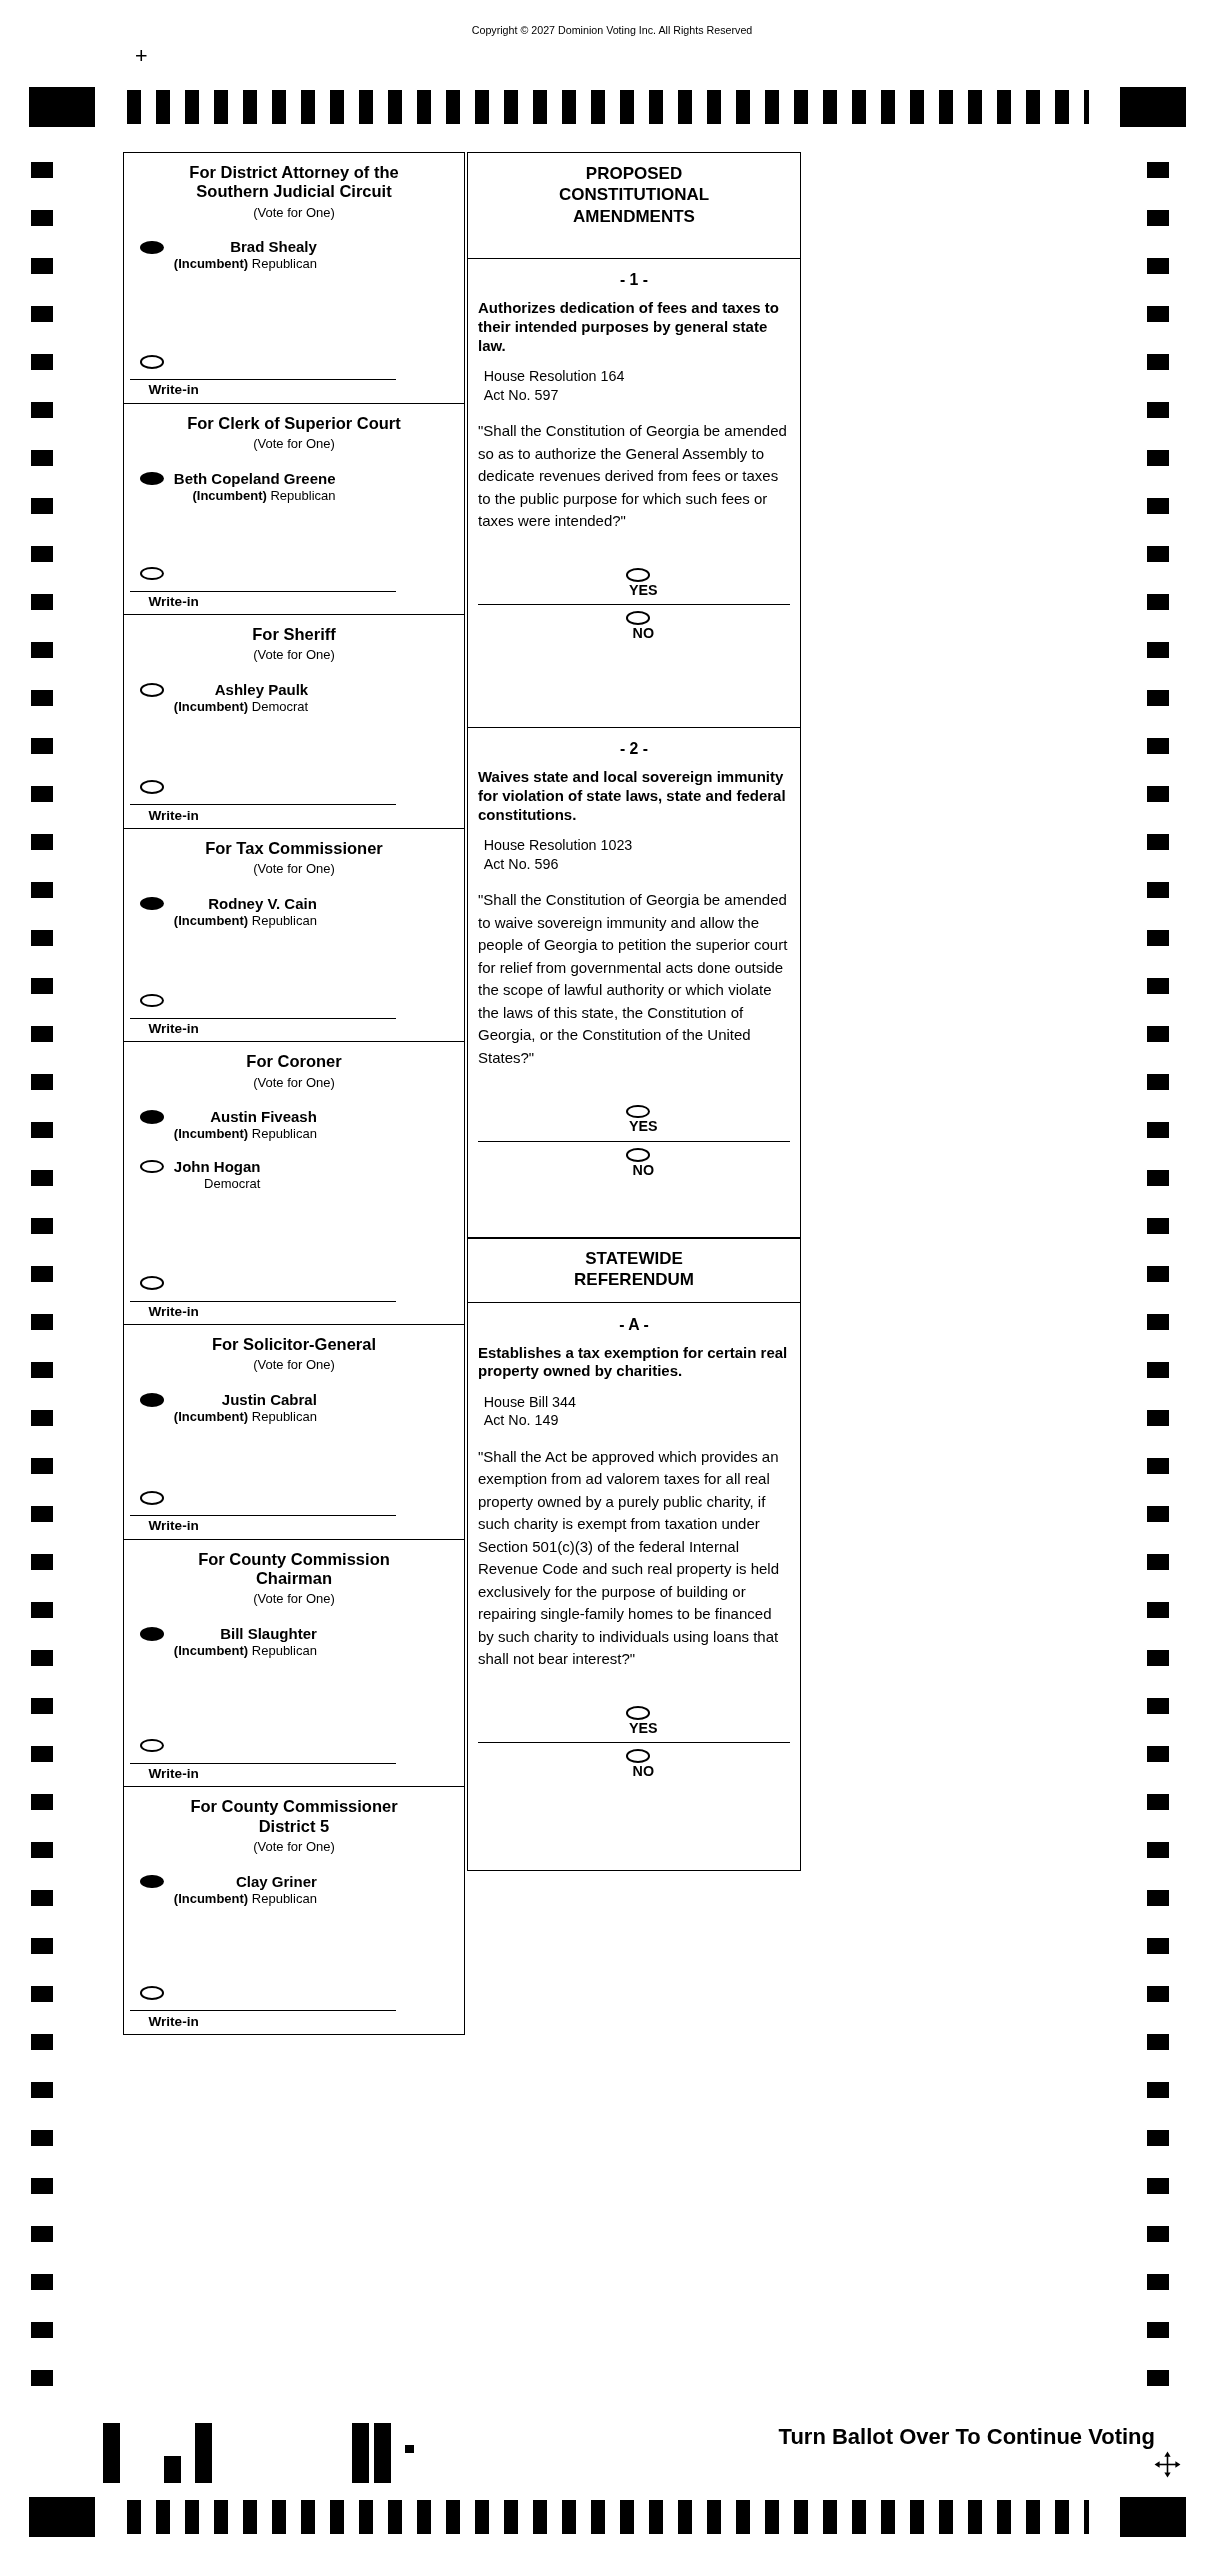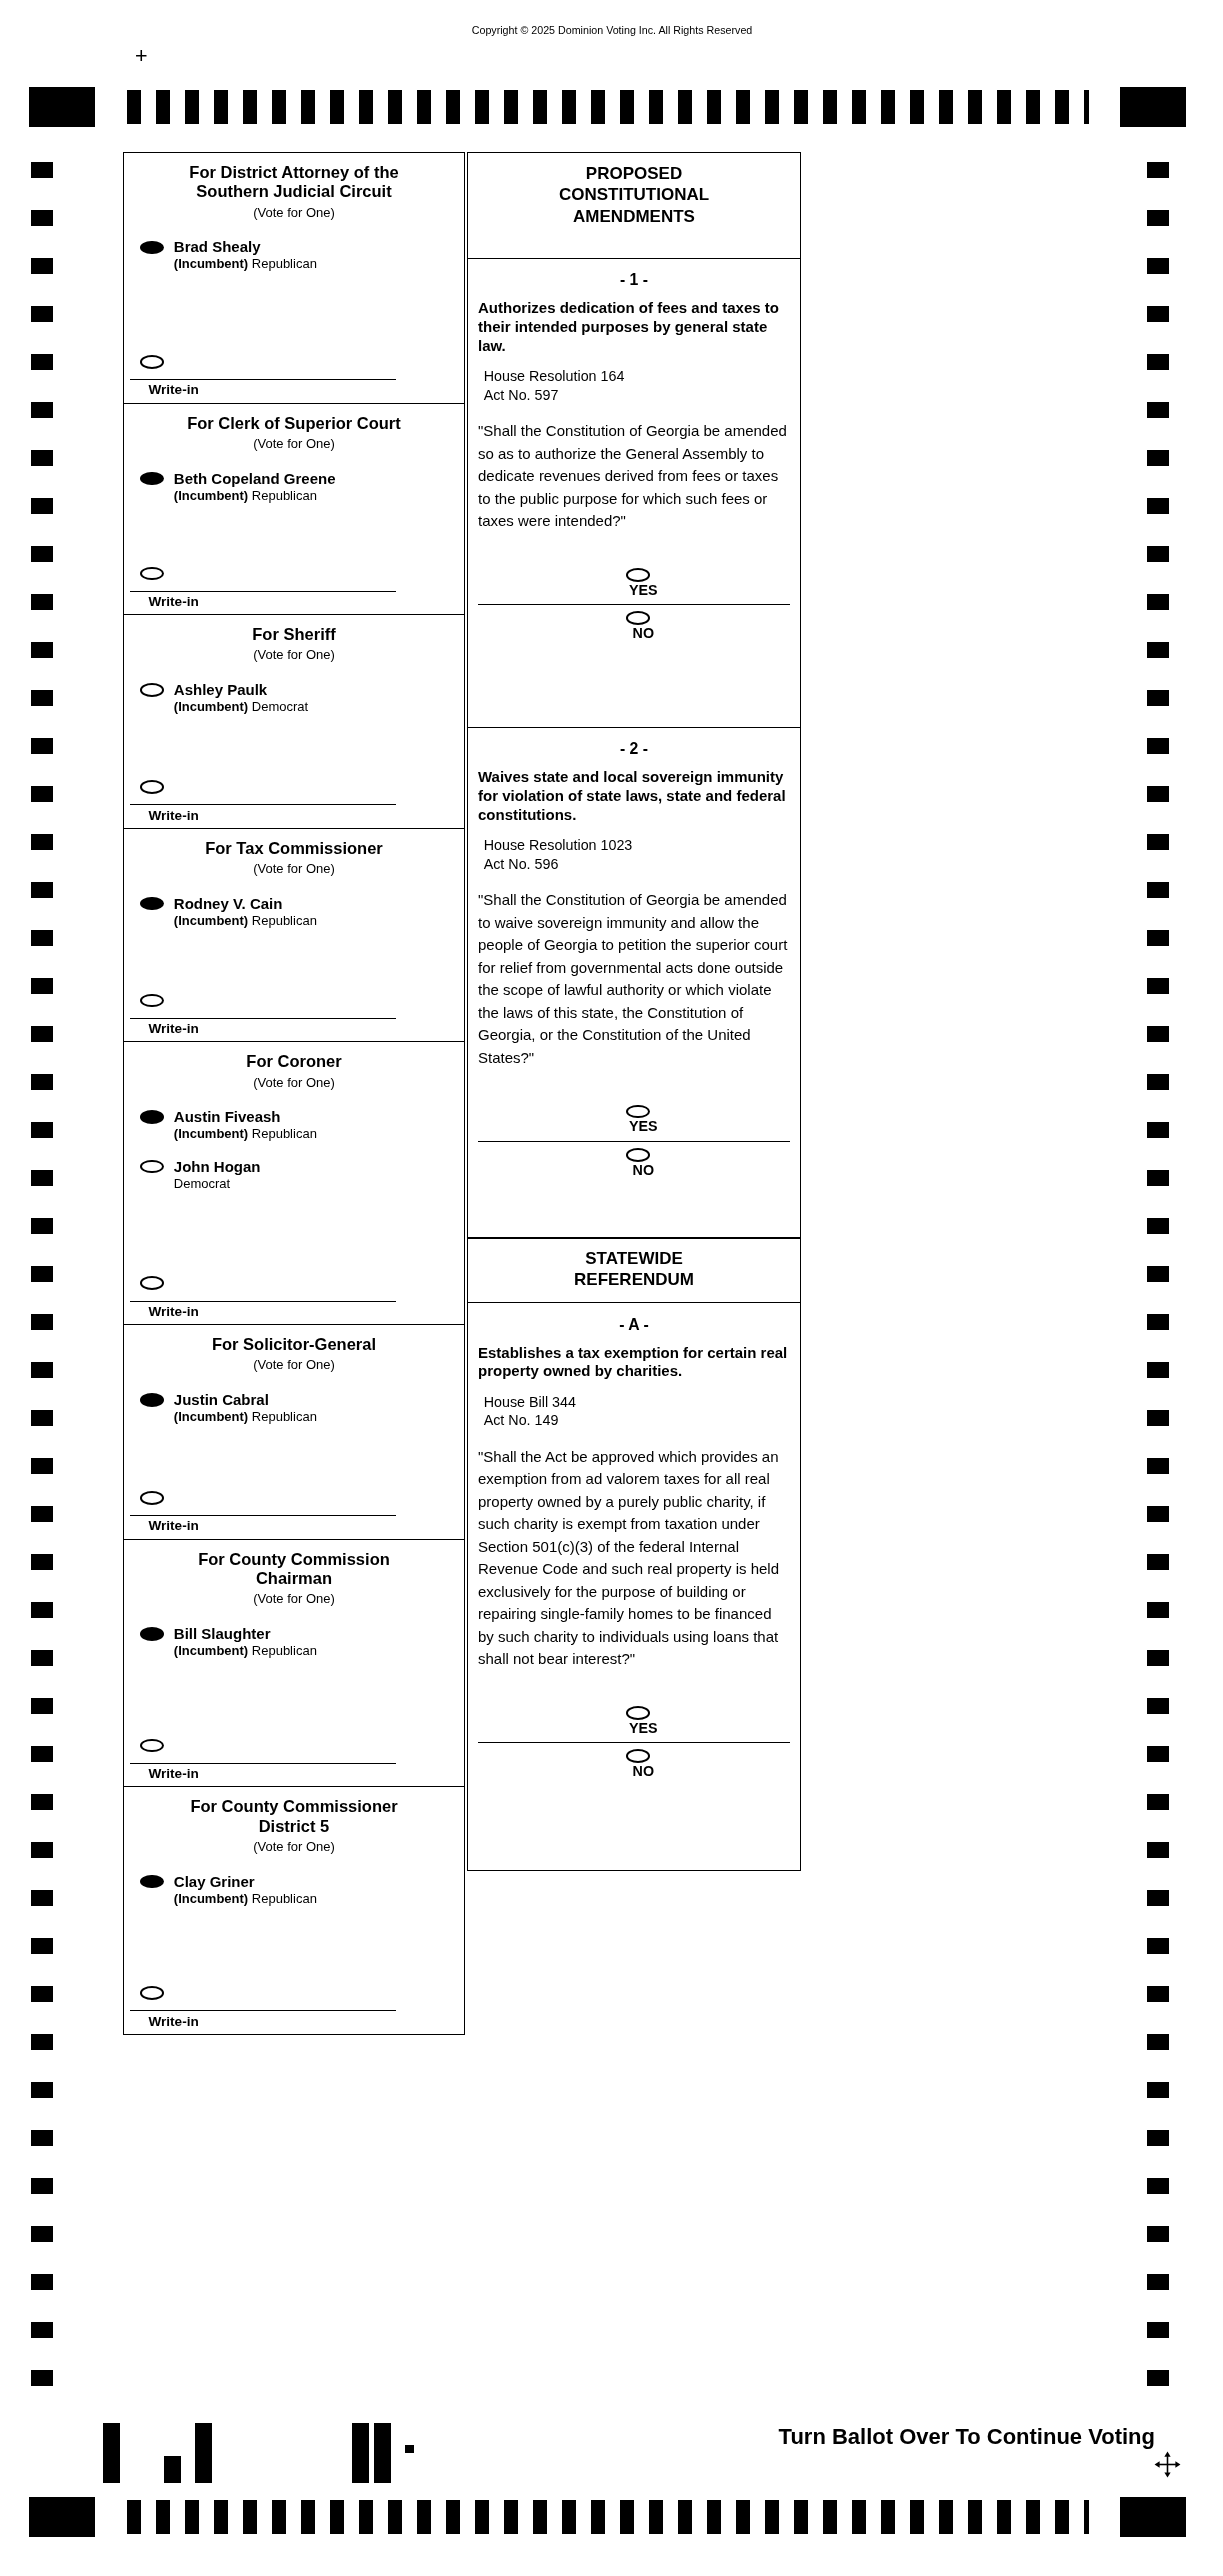--- a/index.html
+++ b/index.html
@@ -29,21 +29,21 @@
 
   
   .contest { border:1.4px solid #000; background:#fff; display:flex; flex-direction:column; }
   .contest + .contest { margin-top:-1.4px; }
   .contest-title { font-weight:bold; text-align:center; font-size:16.5px; line-height:1.18; padding:10px 7.2px 1.4px; white-space:pre-line; }
   .vote-for { text-align:center; font-size:13px; padding:1.4px 0 7.2px; }
   .candidate { display:flex; align-items:flex-start; padding:11.5px 7.2px 2.9px 15.8px; }
   .oval { display:inline-block; width:24px; height:13.6px; border:2.1px solid #000; border-radius:50%; flex:none; background:#fff; }
   .oval.filled { background:#000; }
   .candidate .oval { margin-top:2.1px; }
-  .cand-text { margin-left:10px; }
+  .cand-text { margin-left:10px;text-align:right; }
   .cand-name { font-weight:bold; font-size:15px; line-height:1.2; }
   .cand-party { font-size:13px; line-height:1.3; }
   .cand-party b { font-weight:bold; }
   .writein { margin-top:auto; padding:7.2px 0 5.7px 15.8px; }
   .writein-line { border-top:1.4px solid #000; width:82%; margin:8.6px 0 0 -10px; padding-left:10px; }
   .writein-label { font-weight:bold; font-size:13.6px; margin:2.1px 0 0 8.6px; }
 
   
   .measure-header { border:1.4px solid #000; text-align:center; font-weight:bold; font-size:17px; line-height:1.25; padding:10px 5.7px; white-space:pre-line; }
   .measure-box { border:1.4px solid #000; margin-top:-1.4px; }
@@ -62,21 +62,21 @@
   .code-marks { position:absolute; left:0; top:2423px; width:100%; height:60px; }
   .code-bar { position:absolute; background:#000; width:16.5px; }
   .turn-over { position:absolute; right:69px; top:2424px; font-size:22px; font-weight:bold; white-space:nowrap; }
   .move-icon { position:absolute; left:1154px; top:2451px; }
 </style>
 </head>
 <body>
 
 <div class="ballot">
 
-  <div class="copyright">Copyright © 2025 Dominion Voting Inc. All Rights Reserved</div>
+  <div class="copyright">Copyright © 2027 Dominion Voting Inc. All Rights Reserved</div>
   <div class="plus-mark">+</div>
 
   <div class="timing-row timing-top">
     <div class="endblock"></div>
     <div class="bars"></div>
     <div class="endblock"></div>
   </div>
   <div class="timing-col left"></div>
   <div class="timing-col right"></div>
 

